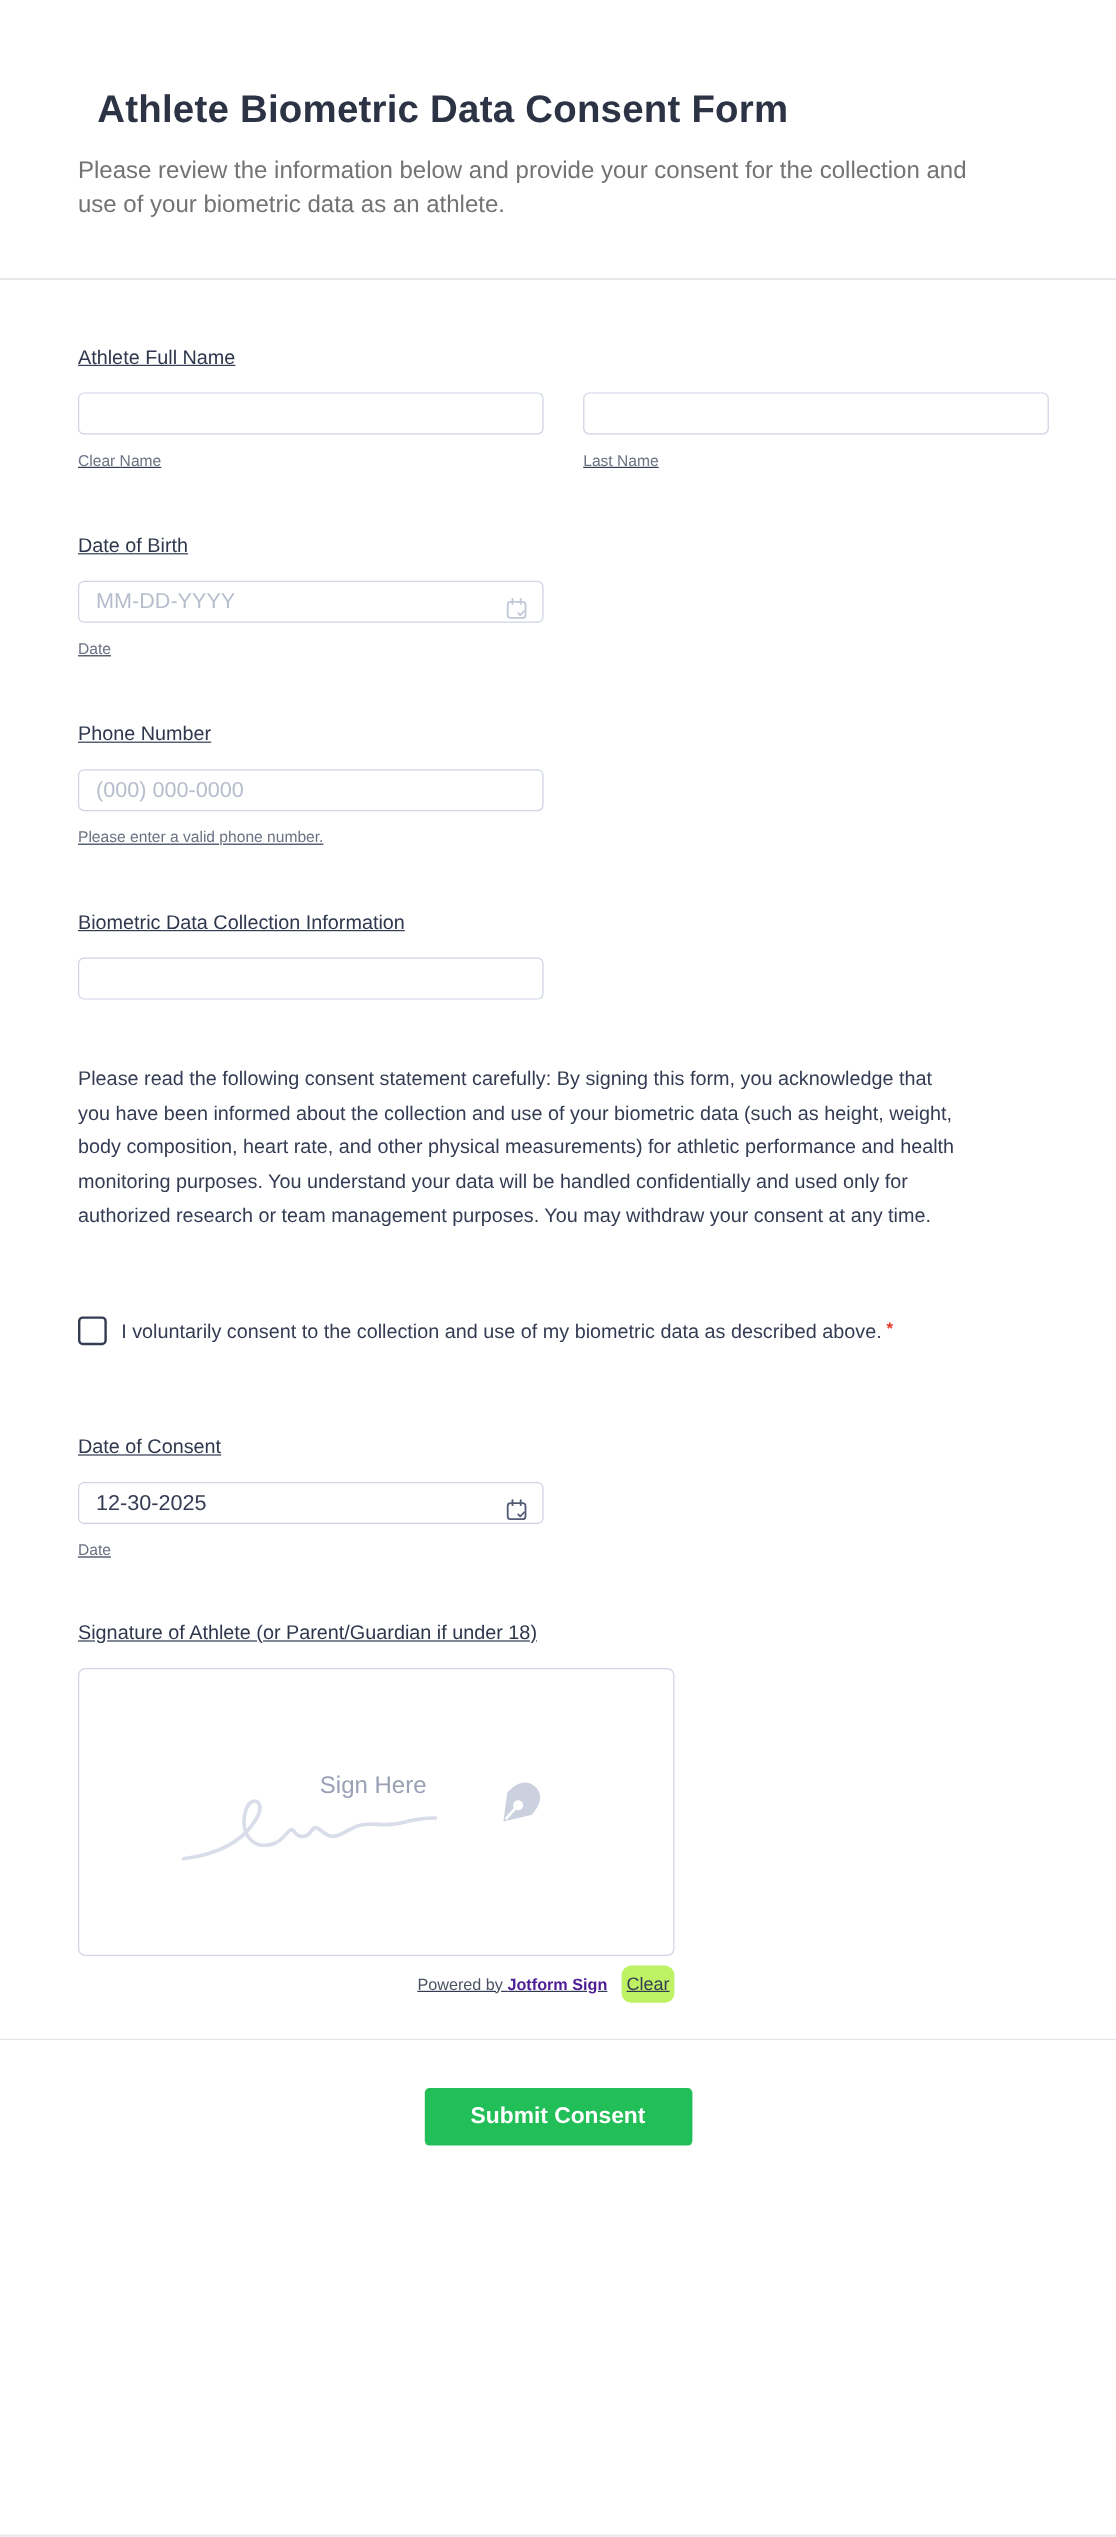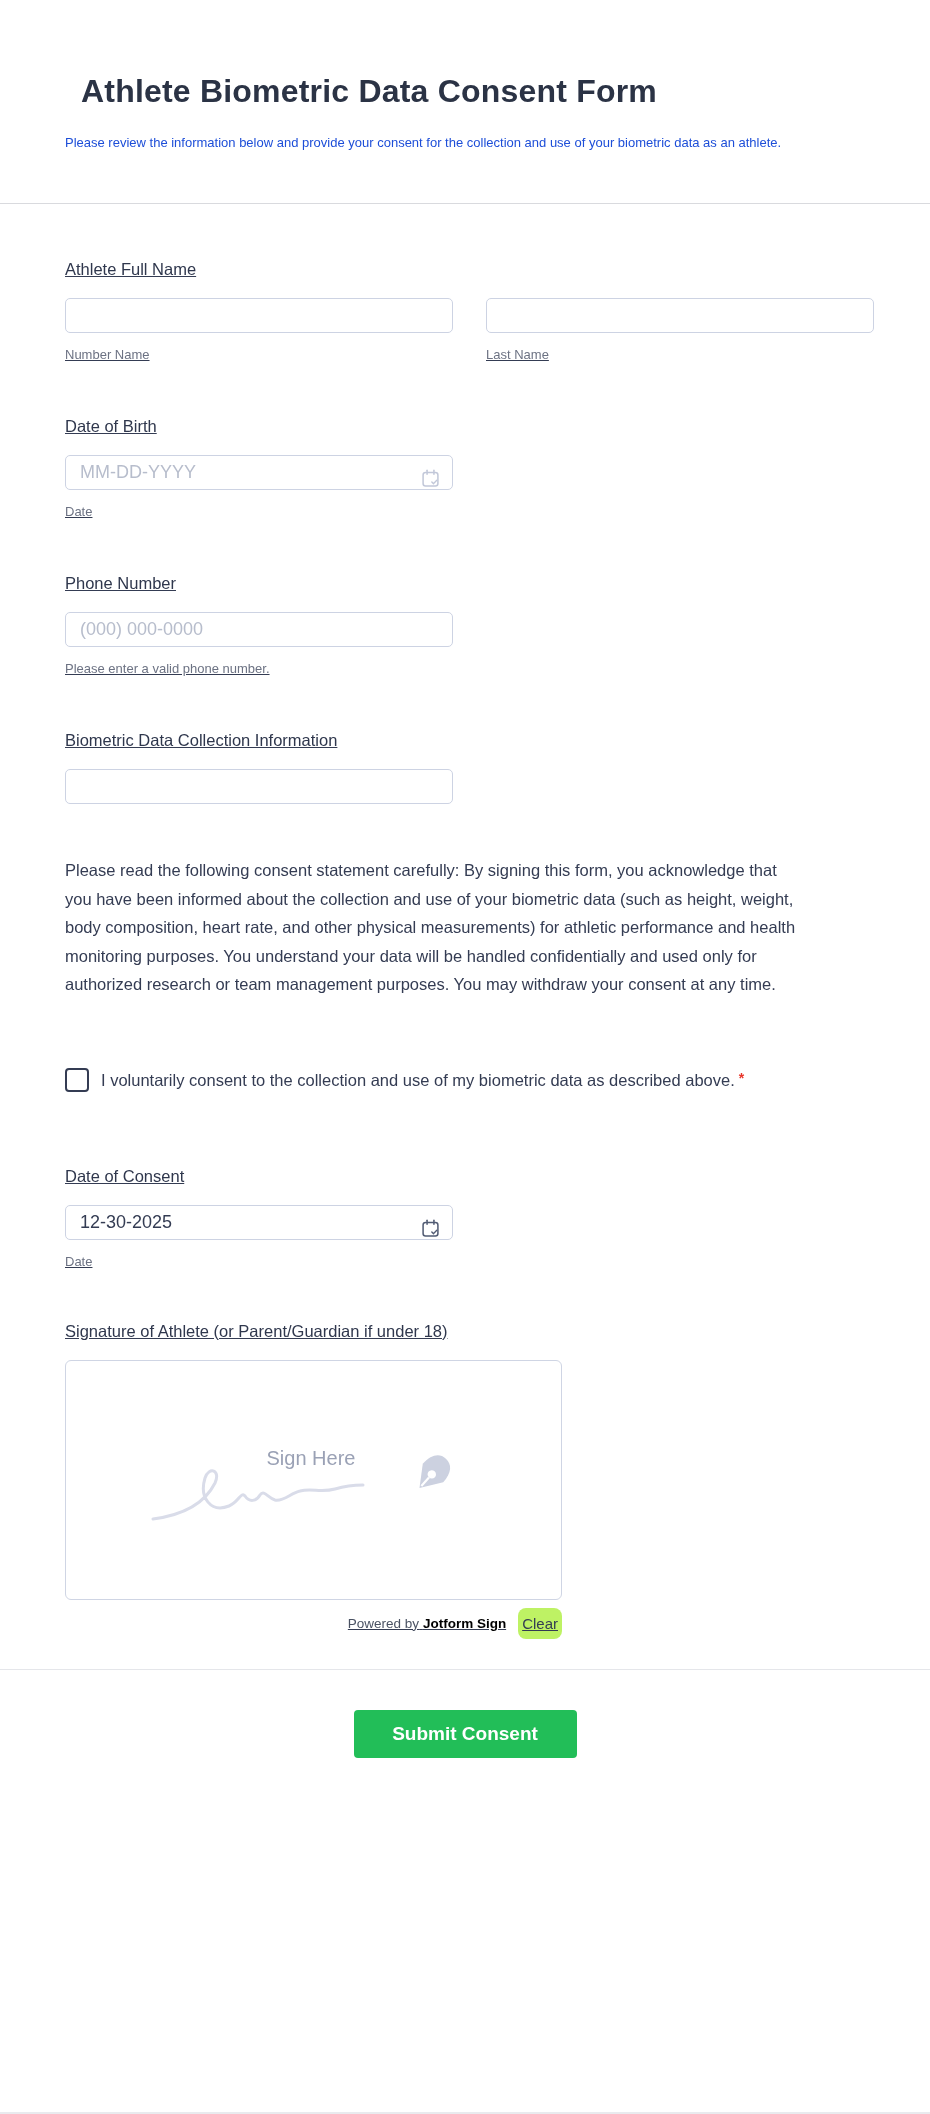--- a/index.html
+++ b/index.html
@@ -25,24 +25,24 @@
     margin: 16px;
     font-size: 32px;
     line-height: 38px;
     font-weight: 700;
     color: #2b3345;
     letter-spacing: 0.2px;
   }
   .form-subtitle {
     margin: 18px 0 0 0;
     max-width: 742px;
-    font-size: 13px;
+    font-size: 20px;
     line-height: 29px;
     font-weight: 400;
-    color: #1d4ed8;
+    color: #737373;
   }
 
   
   .form-body {
     padding: 0 55px 30px 65px;
     background: #ffffff;
   }
   .field { margin-top: 52px; text-decoration: underline; }
   .field-label {
     font-size: 16.5px;
@@ -157,21 +157,21 @@
   .nib-svg { position: absolute; right: 24px; top: 26px; transform: rotate(42deg); }
   .signature-meta {
     width: 497px;
     margin-top: 8px;
     display: flex;
     justify-content: flex-end;
     align-items: center;
     gap: 12px;
   }
   .powered-by { font-size: 13.5px; color: #4a5263; }
-  .brand-name { font-weight: 700; color: #000000; }
+  .brand-name { font-weight: 700; color: #4c1d95; }
   .clear-button {
     border: none;
     background: #bef264;
     color: #343c53;
     font-family: "Liberation Sans", sans-serif;
     font-size: 15px;
     padding: 7px 4px;
     border-radius: 8px;
     cursor: pointer;
   }
@@ -209,21 +209,21 @@
 
   <main class="form-body">
 
     <section class="field" style="margin-top:54px;">
       <div class="field-label">Athlete Full Name</div>
       <div class="input-row">
         <div class="input-col">
           <div class="input-wrap">
             <input type="text" class="text-input" style="">
           </div>
-          <div class="sublabel">Number Name</div>
+          <div class="sublabel">Clear Name</div>
         </div>
         <div class="input-col">
           <div class="input-wrap">
             <input type="text" class="text-input" style="">
           </div>
           <div class="sublabel">Last Name</div>
         </div>
       </div>
     </section>
 

